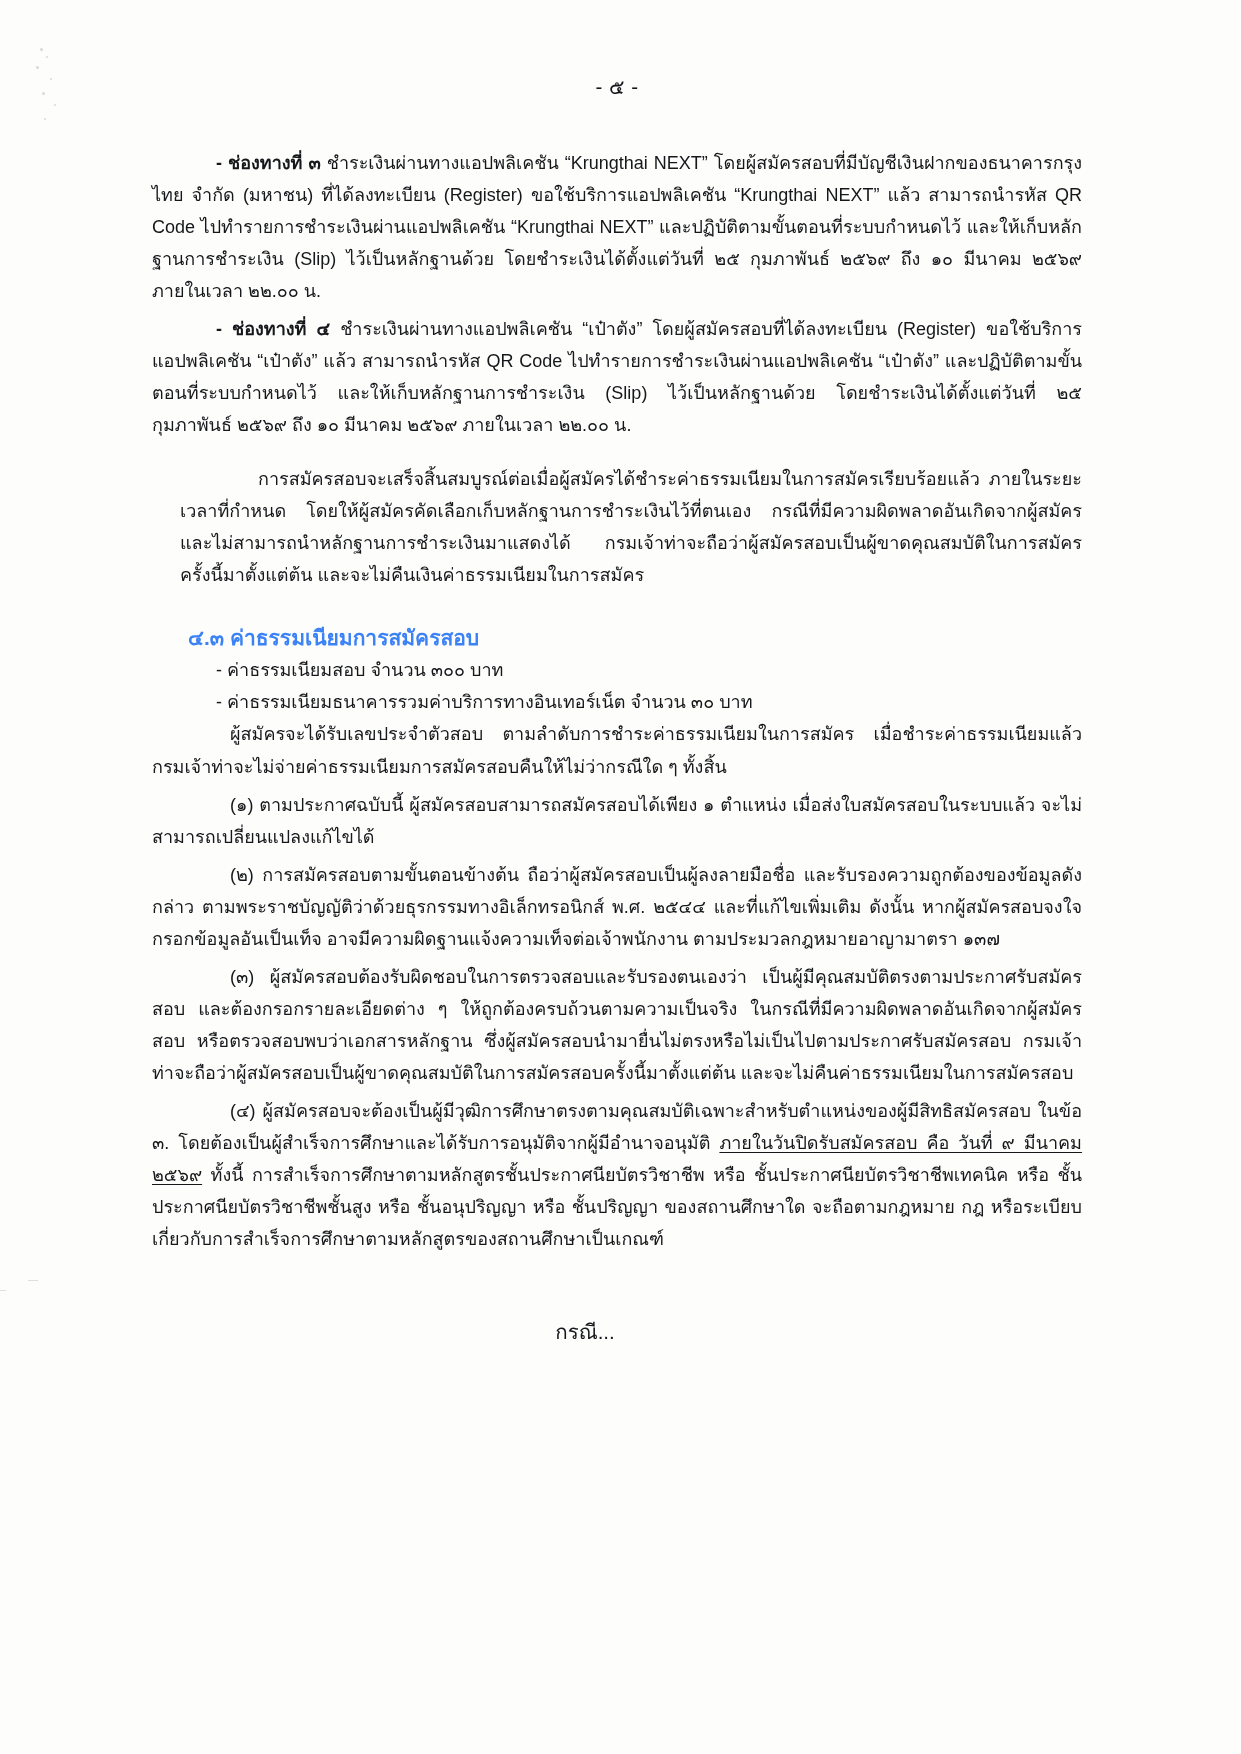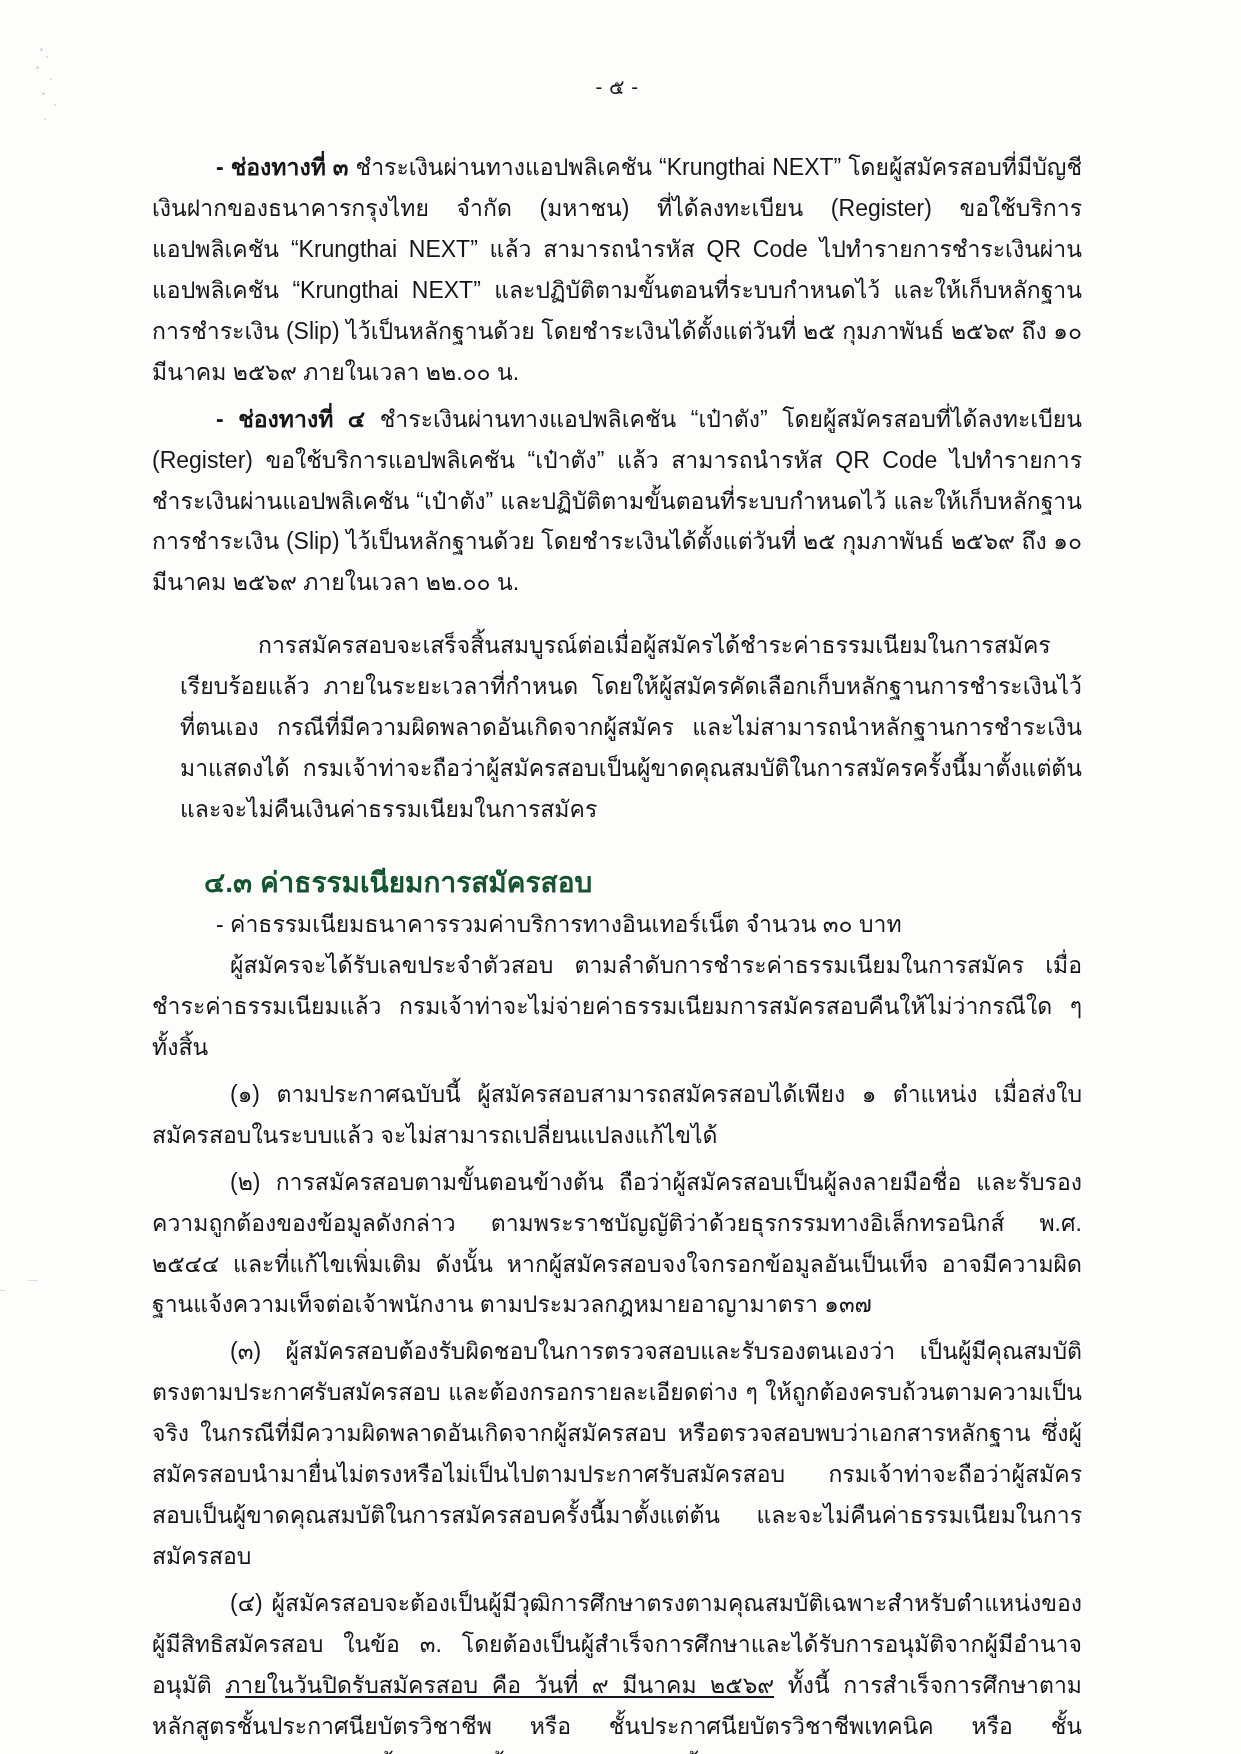--- a/index.html
+++ b/index.html
@@ -40,40 +40,40 @@
   }
   .page-number {
     text-align: center;
     font-size: 20.5px;
     letter-spacing: .5px;
     margin-bottom: 44px;
     color: #15171b;
   }
   p {
     margin: 0 0 0 0;
-    font-size: 23px;
+    font-size: 18px;
     line-height: 1.78;
     text-align: justify;
     text-justify: inter-word;
     color: #15171b;
   }
   .indent {
     text-indent: 64px;
   }
   .indent-lg {
     text-indent: 78px;
   }
   .gap-sm { margin-top: 6px; }
   .gap-md { margin-top: 22px; margin-left: 28px; }
   .heading {
     font-weight: bold;
-    font-size: 28px;
+    font-size: 21px;
     margin-top: 30px;
-    margin-left: 52px;
-    color: #14532d;
+    margin-left: 36px;
+    color: #3b82f6;
   }
   .bullet-line {
     margin-left: 64px;
   }
   b { font-weight: bold; }
   .u { text-decoration: underline; text-underline-offset: 3px; }
   .closing {
     margin-top: 60px;
     text-align: center;
     padding-right: 64px;
@@ -101,20 +101,21 @@
 
     <p class="indent"><b>- ช่องทางที่ ๓</b><span> ชำระเงินผ่านทางแอปพลิเคชัน “Krungthai NEXT” โดยผู้สมัครสอบที่มีบัญชีเงินฝากของธนาคารกรุงไทย จำกัด (มหาชน) ที่ได้ลงทะเบียน (Register) ขอใช้บริการแอปพลิเคชัน “Krungthai NEXT” แล้ว สามารถนำรหัส QR Code ไปทำรายการชำระเงินผ่านแอปพลิเคชัน “Krungthai NEXT” และปฏิบัติตามขั้นตอนที่ระบบกำหนดไว้ และให้เก็บหลักฐานการชำระเงิน (Slip) ไว้เป็นหลักฐานด้วย โดยชำระเงินได้ตั้งแต่วันที่ ๒๕ กุมภาพันธ์ ๒๕๖๙ ถึง ๑๐ มีนาคม ๒๕๖๙ ภายในเวลา ๒๒.๐๐ น.</span></p>
 
     <p class="indent gap-sm"><b>- ช่องทางที่ ๔</b><span> ชำระเงินผ่านทางแอปพลิเคชัน “เป๋าตัง” โดยผู้สมัครสอบที่ได้ลงทะเบียน (Register) ขอใช้บริการแอปพลิเคชัน “เป๋าตัง” แล้ว สามารถนำรหัส QR Code ไปทำรายการชำระเงินผ่านแอปพลิเคชัน “เป๋าตัง” และปฏิบัติตามขั้นตอนที่ระบบกำหนดไว้ และให้เก็บหลักฐานการชำระเงิน (Slip) ไว้เป็นหลักฐานด้วย โดยชำระเงินได้ตั้งแต่วันที่ ๒๕ กุมภาพันธ์ ๒๕๖๙ ถึง ๑๐ มีนาคม ๒๕๖๙ ภายในเวลา ๒๒.๐๐ น.</span></p>
 
     <p class="indent-lg gap-md">การสมัครสอบจะเสร็จสิ้นสมบูรณ์ต่อเมื่อผู้สมัครได้ชำระค่าธรรมเนียมในการสมัครเรียบร้อยแล้ว ภายในระยะเวลาที่กำหนด โดยให้ผู้สมัครคัดเลือกเก็บหลักฐานการชำระเงินไว้ที่ตนเอง กรณีที่มีความผิดพลาดอันเกิดจากผู้สมัคร และไม่สามารถนำหลักฐานการชำระเงินมาแสดงได้ กรมเจ้าท่าจะถือว่าผู้สมัครสอบเป็นผู้ขาดคุณสมบัติในการสมัครครั้งนี้มาตั้งแต่ต้น และจะไม่คืนเงินค่าธรรมเนียมในการสมัคร</p>
 
     <div class="heading">๔.๓ ค่าธรรมเนียมการสมัครสอบ</div>
 
 
+    <p class="bullet-line">- ค่าธรรมเนียมสอบ จำนวน ๓๐๐ บาท</p>
 
     <p class="bullet-line">- ค่าธรรมเนียมธนาคารรวมค่าบริการทางอินเทอร์เน็ต จำนวน ๓๐ บาท</p>
 
     <p class="indent-lg">ผู้สมัครจะได้รับเลขประจำตัวสอบ ตามลำดับการชำระค่าธรรมเนียมในการสมัคร เมื่อชำระค่าธรรมเนียมแล้ว กรมเจ้าท่าจะไม่จ่ายค่าธรรมเนียมการสมัครสอบคืนให้ไม่ว่ากรณีใด ๆ ทั้งสิ้น</p>
 
 
     <p class="indent-lg gap-sm">(๑) ตามประกาศฉบับนี้ ผู้สมัครสอบสามารถสมัครสอบได้เพียง ๑ ตำแหน่ง เมื่อส่งใบสมัครสอบในระบบแล้ว จะไม่สามารถเปลี่ยนแปลงแก้ไขได้</p>
 
     <p class="indent-lg gap-sm">(๒) การสมัครสอบตามขั้นตอนข้างต้น ถือว่าผู้สมัครสอบเป็นผู้ลงลายมือชื่อ และรับรองความถูกต้องของข้อมูลดังกล่าว ตามพระราชบัญญัติว่าด้วยธุรกรรมทางอิเล็กทรอนิกส์ พ.ศ. ๒๕๔๔ และที่แก้ไขเพิ่มเติม ดังนั้น หากผู้สมัครสอบจงใจกรอกข้อมูลอันเป็นเท็จ อาจมีความผิดฐานแจ้งความเท็จต่อเจ้าพนักงาน ตามประมวลกฎหมายอาญามาตรา ๑๓๗</p>
 

